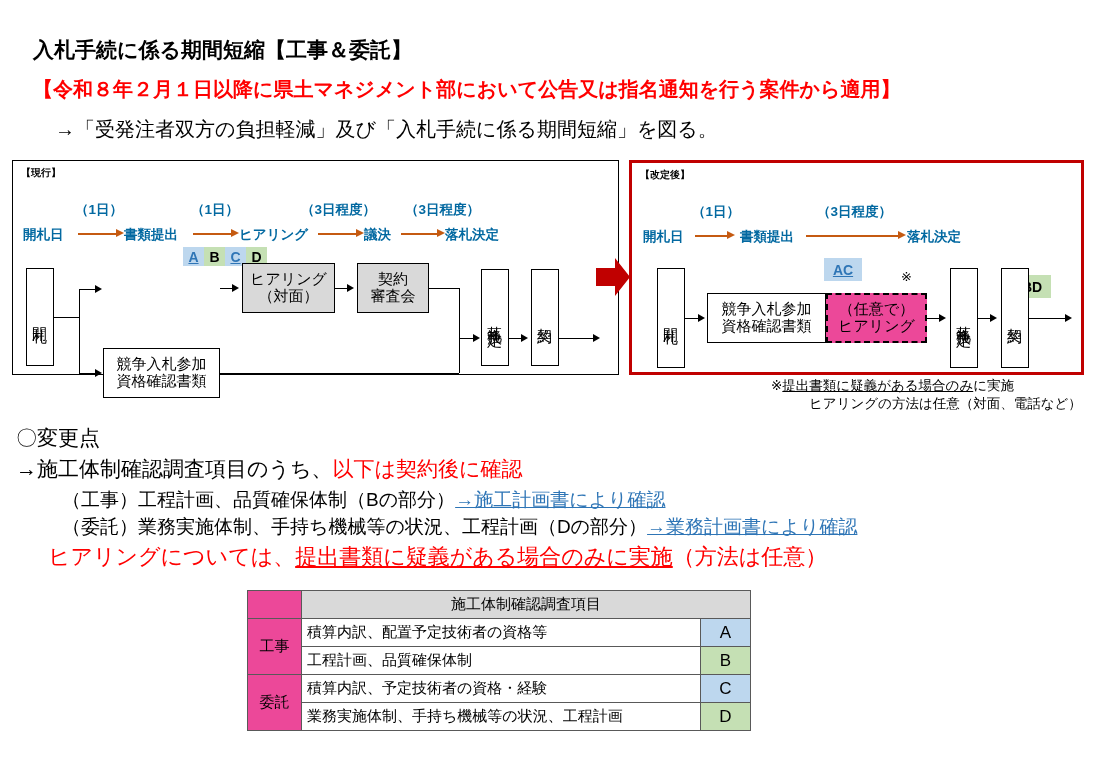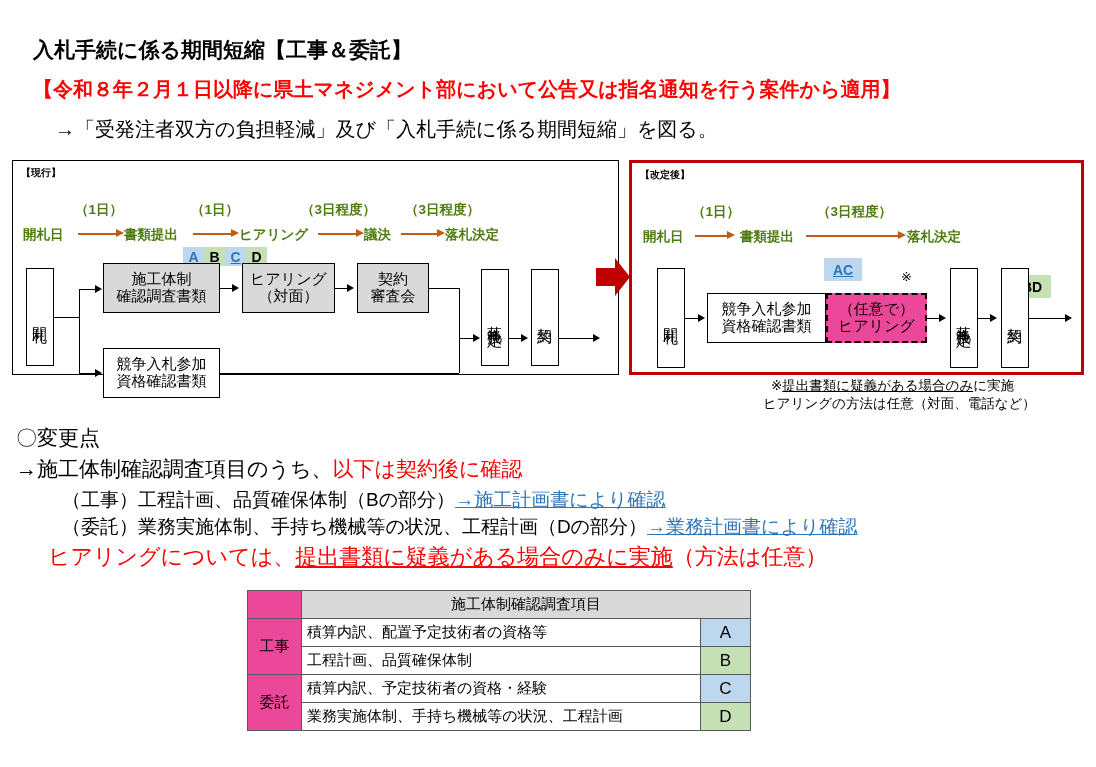--- a/index.html
+++ b/index.html
@@ -60,21 +60,21 @@
     position: absolute;
     left: 8px; top: 5px;
     font-size: 10px;
     font-weight: bold;
     white-space: nowrap;
   }
 
   
   .tl {
     position: absolute;
-    color: #4d7c0f;
+    color: #0369a1;
     font-size: 13.5px;
     font-weight: bold;
     white-space: nowrap;
   }
   .tl-dur { font-weight: bold; }
   .tl-line {
     position: absolute;
     height: 0;
     border-top: 2px solid #c55a11;
   }
@@ -152,21 +152,21 @@
   }
 
   
   .note {
     position: absolute;
     font-size: 13.5px;
     line-height: 1.32;
     white-space: nowrap;
   }
   #note-1 { left: 771px; top: 377px; }
-  #note-2 { left: 763px; top: 395px; }
+  #note-2 { left: 809px; top: 395px; }
   .u { text-decoration: underline; }
 
   
   .btxt {
     position: absolute;
     white-space: nowrap;
   }
   #ln-henkou { left: 16px; top: 424px; font-size: 21px; }
   #ln-arrow  { left: 16px; top: 455px; font-size: 21px; }
   #ln-koji   { left: 62px; top: 487px; font-size: 19px; }
@@ -248,22 +248,20 @@
 
   <div class="fbox vert" style="left:13px; top:107px; width:28px; height:98px;">開札</div>
 
   <div class="ln h" style="left:41px; top:156px; width:25px;"></div>
   <div class="ln v" style="left:66px; top:128px; height:84px;"></div>
   <div class="ln h" style="left:66px; top:128px; width:16px;"></div>
   <div class="ah" style="left:82px; top:124px;"></div>
   <div class="ln h" style="left:66px; top:212px; width:16px;"></div>
   <div class="ah" style="left:82px; top:208px;"></div>
 
-  <div class="fbox gray" style="left:90px; top:102px; width:117px; height:50px;">施工体制
-確認調査書類</div>
 
   <div class="fbox" style="left:90px; top:187px; width:117px; height:50px;">競争入札参加
 資格確認書類</div>
 
   <div class="ln h" style="left:207px; top:127px; width:12px;"></div>
   <div class="ah" style="left:219px; top:123px;"></div>
 
   <div class="fbox gray" style="left:229px; top:102px; width:93px; height:50px;">ヒアリング
 （対面）</div>
 

